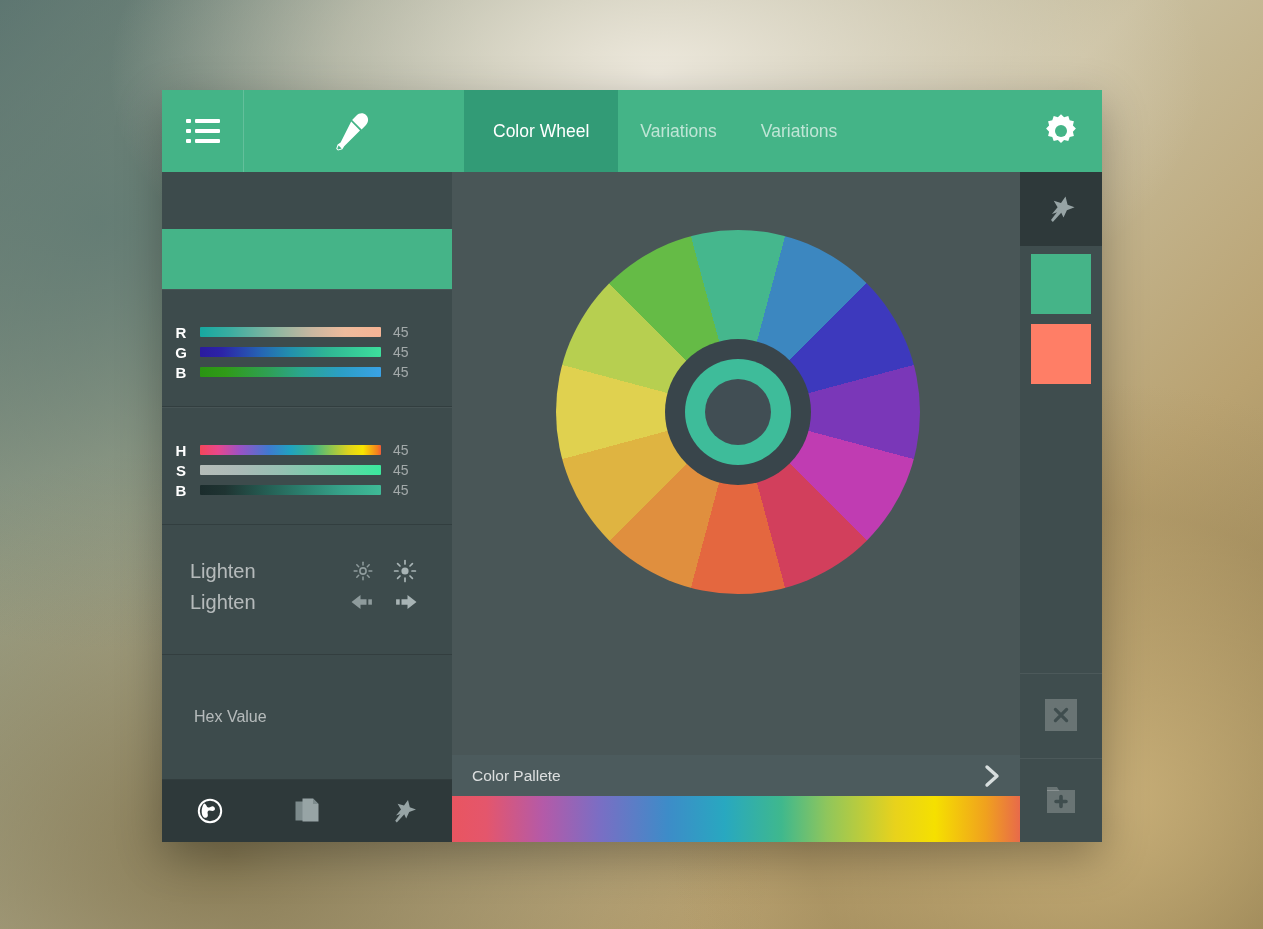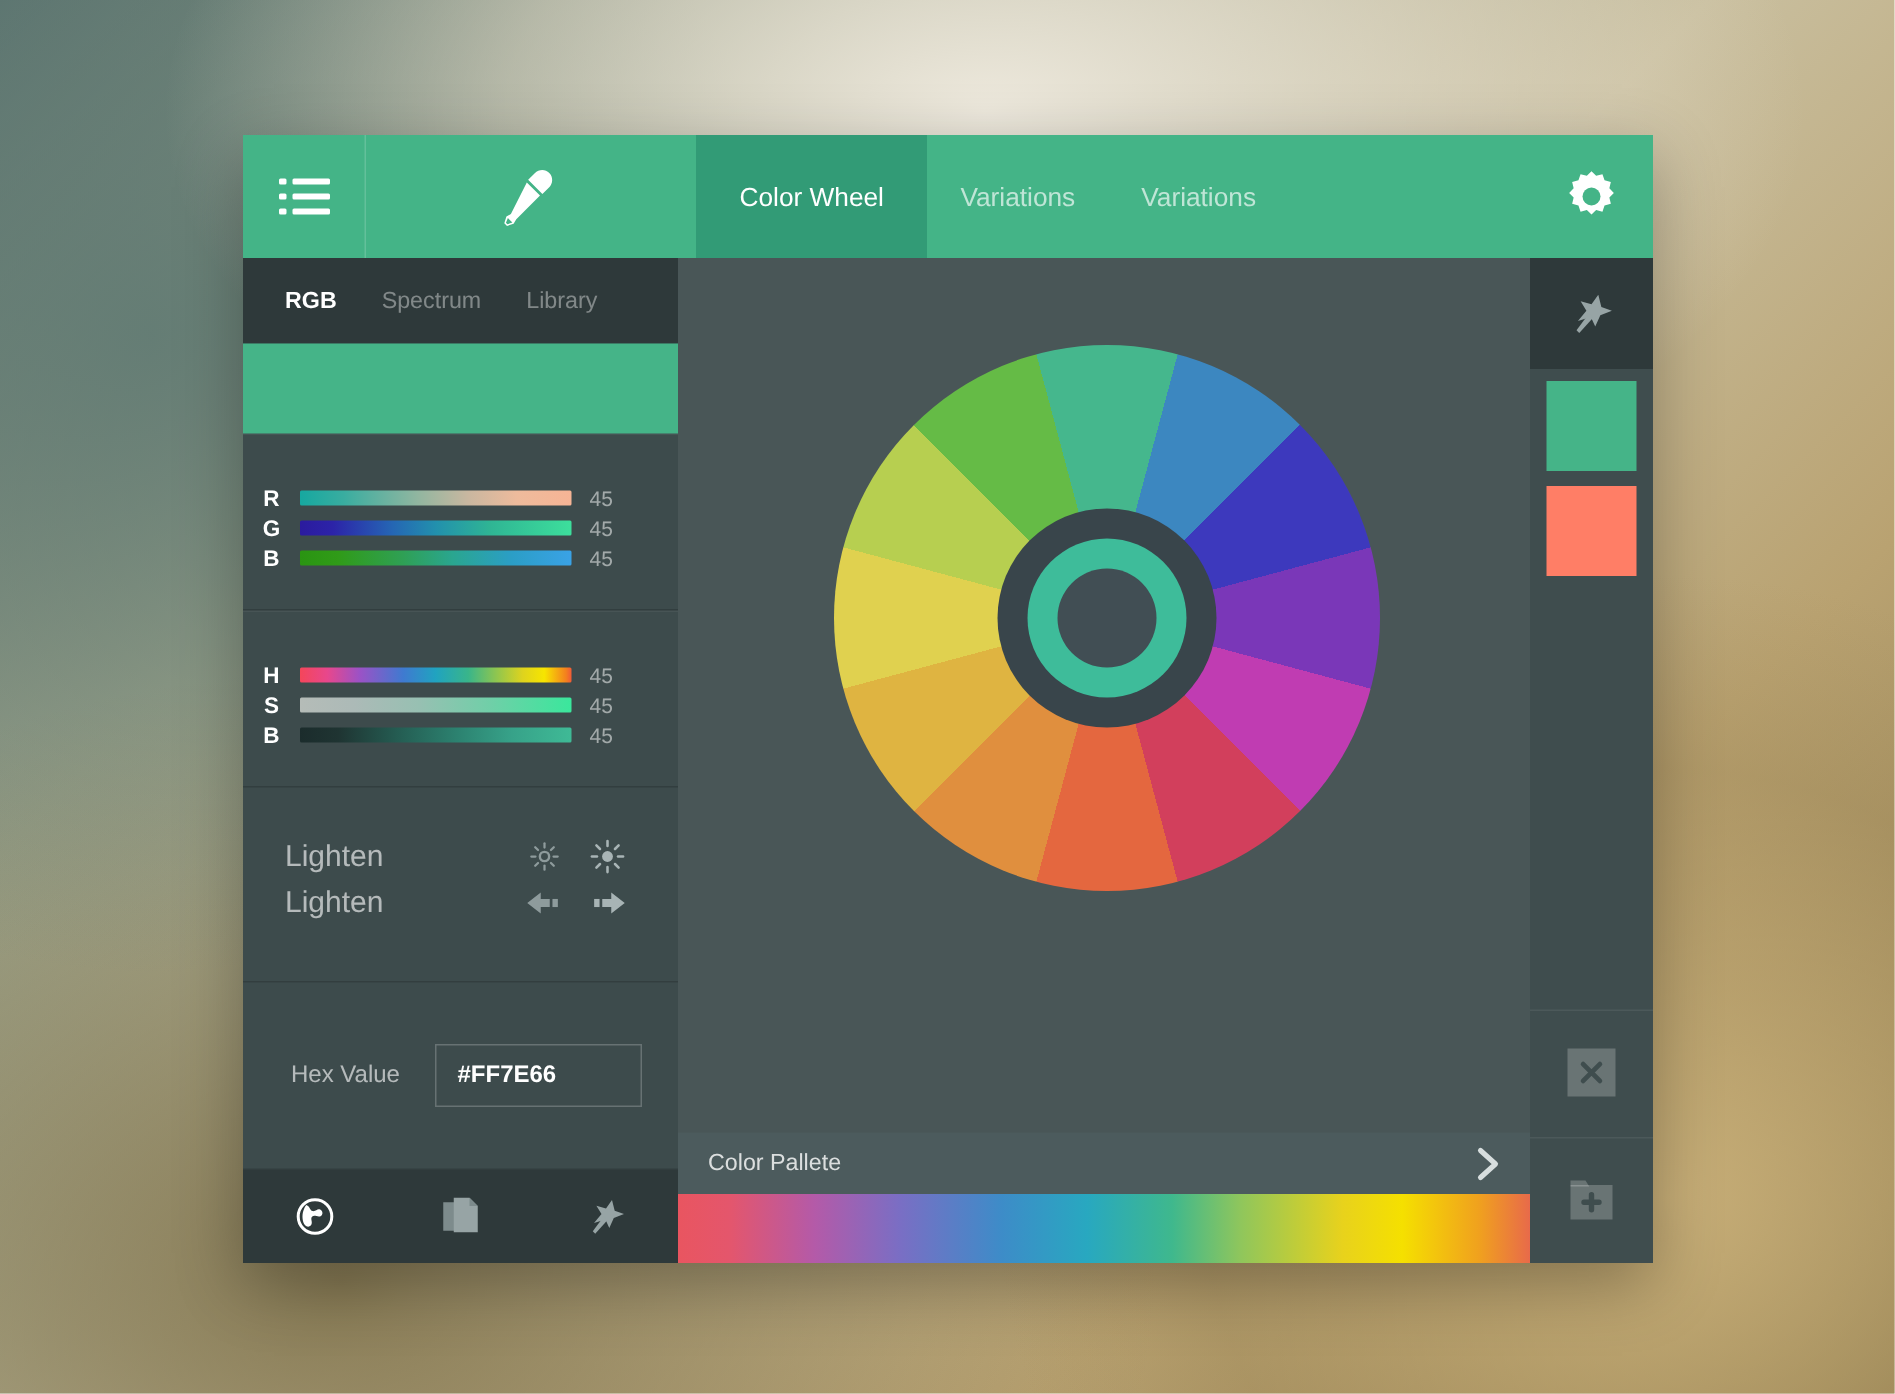--- a/index.html
+++ b/index.html
@@ -317,25 +317,20 @@
           <svg width="40" height="40" viewBox="0 0 40 40">
             <path fill="#ffffff" d="M20 3.2 l3.1 3.0 4.2 -1.1 1.4 4.1 4.2 1.1 -1.0 4.2 3.0 3.1 -3.0 3.1 1.0 4.2 -4.2 1.1 -1.4 4.1 -4.2 -1.1 -3.1 3.0 -3.1 -3.0 -4.2 1.1 -1.4 -4.1 -4.2 -1.1 1.0 -4.2 -3.0 -3.1 3.0 -3.1 -1.0 -4.2 4.2 -1.1 1.4 -4.1 4.2 1.1 Z"></path>
             <circle cx="20" cy="20" r="6.0" fill="#44b487"></circle>
           </svg>
         </span>
       </div>
     </div>
 
     <div class="leftcol">
 
-      <div class="subtabs">
-        <div class="subtab active">RGB</div>
-        <div class="subtab">Spectrum</div>
-        <div class="subtab">Library</div>
-      </div>
 
       <div class="preview" id="preview-swatch" style="background: rgb(69, 180, 136);"></div>
 
       <div class="sgroup rgb">
         <div class="srow" style="top:32px">
           <div class="lbl">R</div>
           <div class="track" id="trk-r" style="background: linear-gradient(to right, rgb(22, 168, 160) 0%, rgb(57, 173, 160) 16%, rgb(147, 182, 160) 44%, rgb(201, 183, 160) 62%, rgb(238, 187, 156) 80%, rgb(246, 180, 149) 100%);"></div>
           <div class="val">45</div>
         </div>
         <div class="srow" style="top:52px">
@@ -422,21 +417,20 @@
                 <path fill="#a8b4b5" d="M24.5 10 L15.5 3 L15.5 7.3 L9.5 7.3 L9.5 12.7 L15.5 12.7 L15.5 17 Z"></path>
                 <rect x="4.1" y="7.3" width="3.6" height="5.4" fill="#a8b4b5"></rect>
               </svg>
             </span>
           </div>
         </div>
       </div>
 
       <div class="hexrow">
         <div class="hexlabel">Hex Value</div>
-        <div class="hexbox">#FF7E66</div>
       </div>
 
       <div class="lfooter">
         <div class="lfbtn">
           <span>
             <svg width="26" height="26" viewBox="0 0 26 26">
               <circle cx="13" cy="13" r="11.2" fill="none" stroke="#ffffff" stroke-width="2"></circle>
               <path fill="#ffffff" d="M7.2 5.4 C10.0 6.6 9.4 9.0 11.4 9.4 C13.6 9.9 14.4 7.6 16.4 8.4 C18.1 9.1 18.6 11.6 17.0 12.6 C15.0 13.8 12.8 11.6 11.2 13.0 C9.6 14.4 11.6 16.5 10.6 18.4 C9.8 20.0 7.6 20.2 6.4 18.9 C4.6 17.0 4.2 12.6 5.2 9.4 C5.6 8.0 6.3 6.4 7.2 5.4 Z"></path>
             </svg>
           </span>

